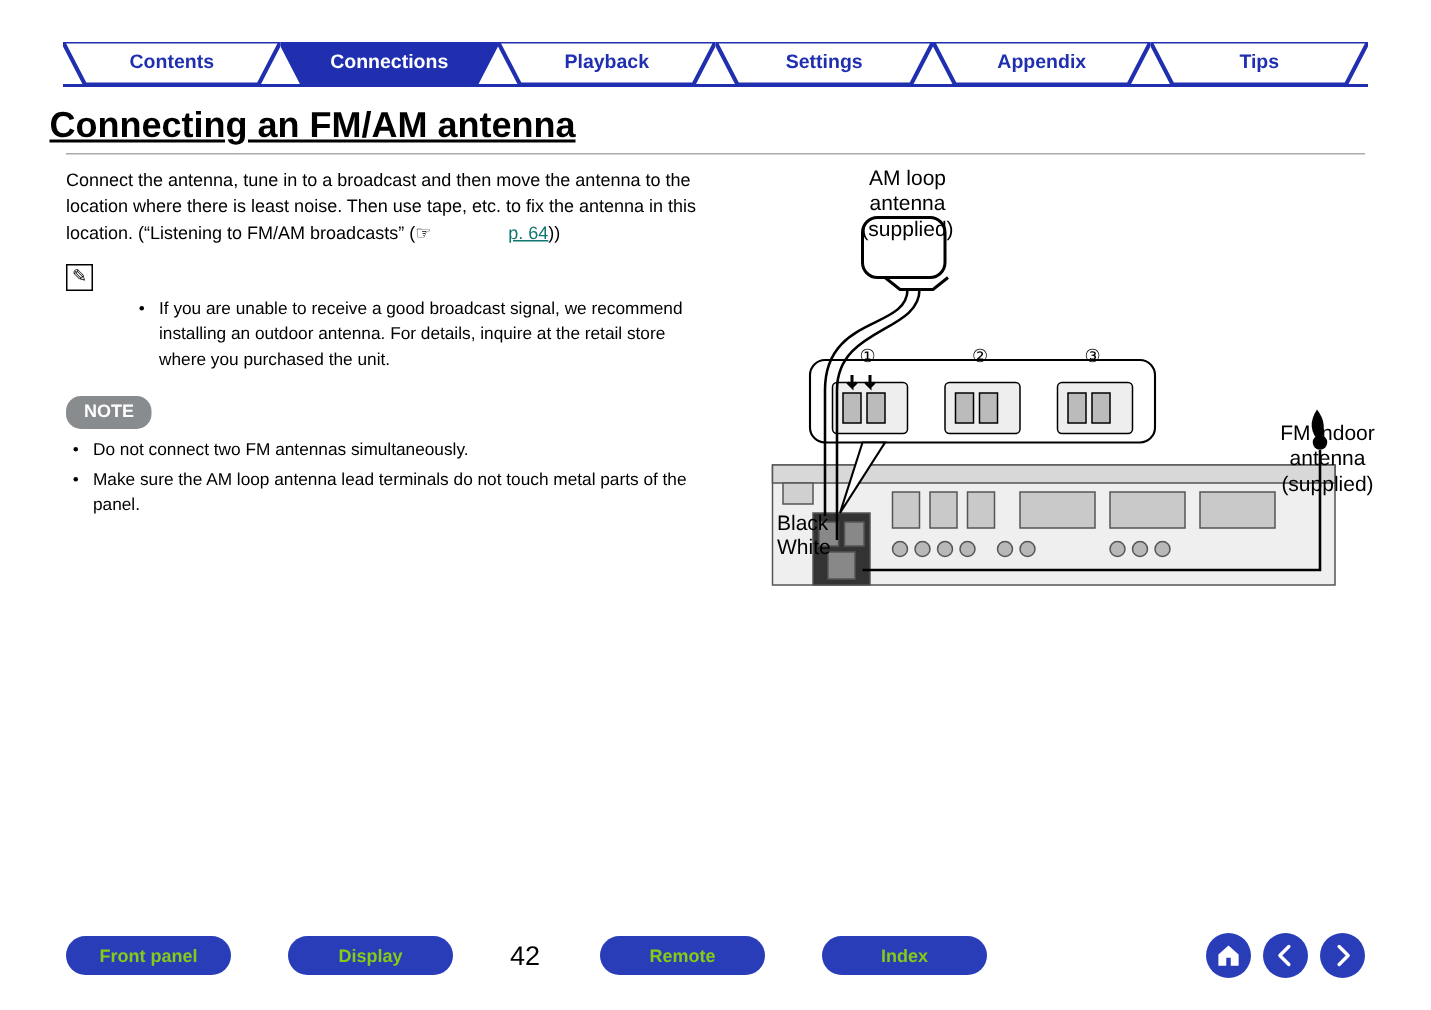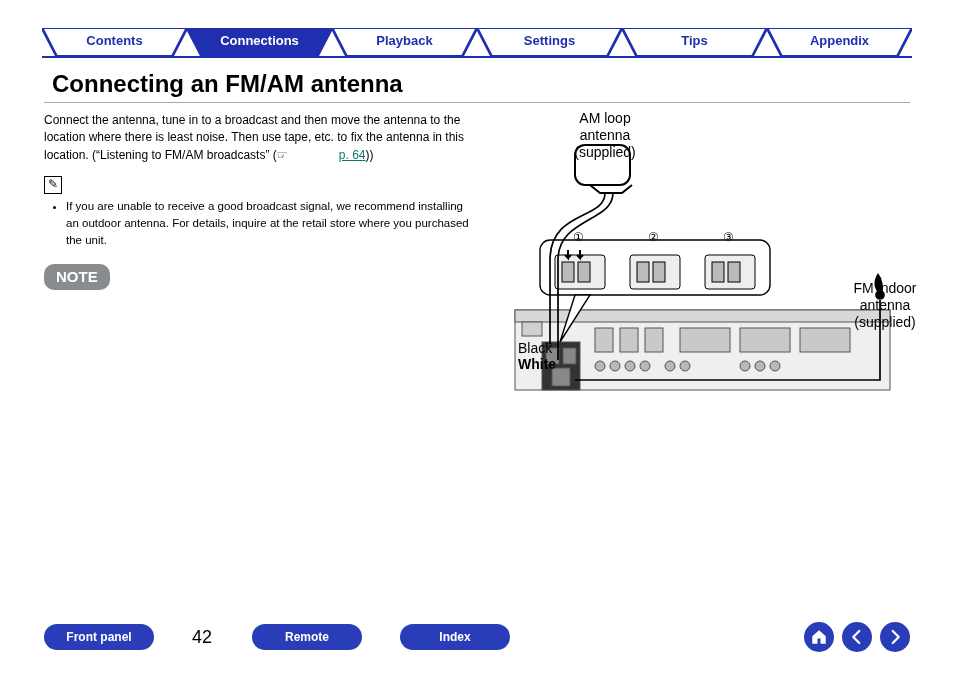--- a/index.html
+++ b/index.html
@@ -39,24 +39,25 @@
     z-index: 0;
   }
   .tab span.label { position: relative; z-index: 1; }
   .tab svg { width: 100%; height: 100%; display: block; }
   .tab.active span.label { color: #fff; }
 
   
   h1 {
     position: absolute;
     top: 70px;
-    left: 52px;
+    left: 33px;
     margin: 0;
     font-size: 24px;
     font-weight: bold;
+    text-decoration: underline;
   }
   .heading-rule {
     position: absolute;
     top: 102px;
     left: 44px;
     right: 44px;
     height: 0;
     border-top: 1px solid #aaa;
   }
 
@@ -73,26 +74,26 @@
   .pencil-box {
     display: inline-flex;
     align-items: center;
     justify-content: center;
     width: 18px; height: 18px;
     border: 1px solid #000;
     margin-top: 8px;
     font-size: 12px;
   }
   .info-list { margin: 4px 0 0 22px; padding: 0; font-size: 11.5px; }
-  .info-list li { list-style: disc; margin-bottom: 4px; }
+  .info-list li { list-style: disc; margin-bottom: 4px; margin-left: 40px; }
   .note-pill {
     display: inline-block;
     background: #888c8f;
     color: #fff;
-    font-size: 15px;
+    font-size: 12px;
     font-weight: bold;
     padding: 2px 12px;
     border-radius: 10px;
     margin-top: 12px;
   }
   .note-list { margin: 6px 0 0 18px; padding: 0; font-size: 11.5px; }
   .note-list li { list-style: disc; margin-bottom: 4px; }
 
   
   .diagram {
@@ -110,21 +111,21 @@
     position: absolute;
     left: 44px;
     right: 44px;
     bottom: 20px;
     height: 32px;
     display: flex;
     align-items: center;
   }
   .pill-btn {
     background: #2a3db8;
-    color: #ffffff;
+    color: #84cc16;
     font-size: 12px;
     font-weight: bold;
     text-align: center;
     padding: 6px 0;
     width: 110px;
     border-radius: 14px;
     margin-right: 38px;
     cursor: pointer;
   }
   .page-num {
@@ -181,46 +182,50 @@
         </svg>
       </div>
     <span class="label">Settings</span>
   </div>
   <div class="tab">
     <div class="tab-shape">
         <svg viewBox="0 0 100 28" preserveAspectRatio="none">
           <polygon points="0,0 100,0 90,28 10,28" fill="#fff" stroke="#1f2fb0" stroke-width="2"></polygon>
         </svg>
       </div>
+    <span class="label">Appendix</span>
+  </div>
+  <div class="tab">
+    <div class="tab-shape">
+        <svg viewBox="0 0 100 28" preserveAspectRatio="none">
+          <polygon points="0,0 100,0 90,28 10,28" fill="#fff" stroke="#1f2fb0" stroke-width="2"></polygon>
+        </svg>
+      </div>
     <span class="label">Tips</span>
-  </div>
-  <div class="tab">
-    <div class="tab-shape">
-        <svg viewBox="0 0 100 28" preserveAspectRatio="none">
-          <polygon points="0,0 100,0 90,28 10,28" fill="#fff" stroke="#1f2fb0" stroke-width="2"></polygon>
-        </svg>
-      </div>
-    <span class="label">Appendix</span>
   </div>
 </div>
 
 <h1>Connecting an FM/AM antenna</h1>
 <div class="heading-rule"></div>
 
 <div class="left-col">
   <p style="margin:0 0 4px 0;">
     <span>Connect the antenna, tune in to a broadcast and then move the antenna to the location where there is least noise. Then use tape, etc. to fix the antenna in this location. (“Listening to FM/AM broadcasts” (☞ </span><a class="pref">p. 64</a><span>))</span>
   </p>
 
   <div class="pencil-box">✎</div>
   <ul class="info-list">
     <li>If you are unable to receive a good broadcast signal, we recommend installing an outdoor antenna. For details, inquire at the retail store where you purchased the unit.</li>
   </ul>
 
   <div class="note-pill">NOTE</div>
+  <ul class="note-list">
+    <li>Do not connect two FM antennas simultaneously.</li>
+    <li>Make sure the AM loop antenna lead terminals do not touch metal parts of the panel.</li>
+  </ul>
 </div>
 
 <div class="diagram">
   <svg width="440" height="300">
 
     <g stroke="#555" stroke-width="1" fill="none">
       <rect x="35" y="200" width="375" height="80" fill="#efefef"></rect>
       <rect x="35" y="200" width="375" height="12" fill="#d8d8d8"></rect>
 
       <rect x="115" y="218" width="18" height="24" fill="#c9c9c9"></rect>
@@ -292,25 +297,26 @@
     <div>(supplied)</div>
   </div>
   <div class="dlabel" style="left:355px; top:170px; width:100px;">
     <div>FM indoor antenna</div>
     <div>(supplied)</div>
   </div>
   <div class="dlabel marker" style="left:93px;  top:120px;">①</div>
   <div class="dlabel marker" style="left:168px; top:120px;">②</div>
   <div class="dlabel marker" style="left:243px; top:120px;">③</div>
   <div class="dlabel" style="left:38px; top:230px; text-align:left;">Black</div>
-  <div class="dlabel" style="left:38px; top:246px; text-align:right;font-weight:bold;">White</div>
+  <div class="dlabel" style="left:38px; top:246px; text-align:right;">White</div>
 </div>
 
 <div class="bottom-bar">
   <div class="pill-btn">Front panel</div>
+  <div class="pill-btn">Display</div>
   <div class="page-num">42</div>
   <div class="pill-btn" style="margin-left:10px;">Remote</div>
   <div class="pill-btn">Index</div>
 
   <div class="nav-icons">
     <div class="circ-btn">
       <svg viewBox="0 0 24 24">
           <path d="M3 11 L12 3 L21 11 L21 21 L14 21 L14 14 L10 14 L10 21 L3 21 Z" fill="#fff"></path>
         </svg>
     </div>

